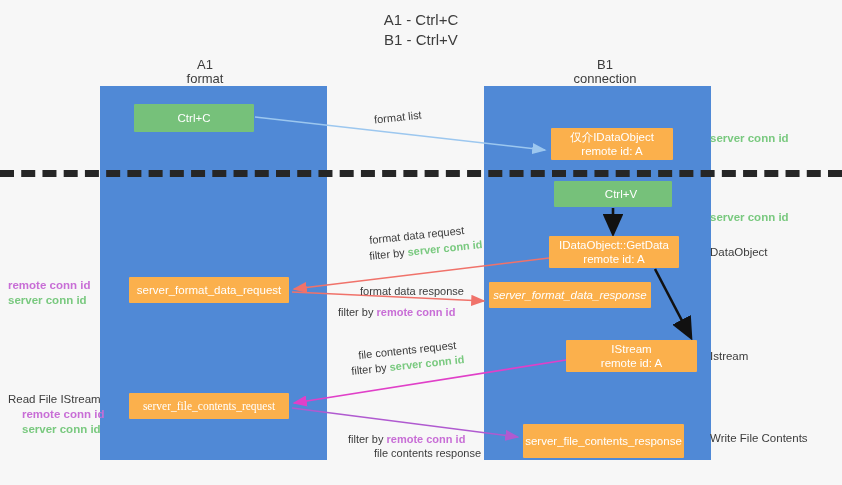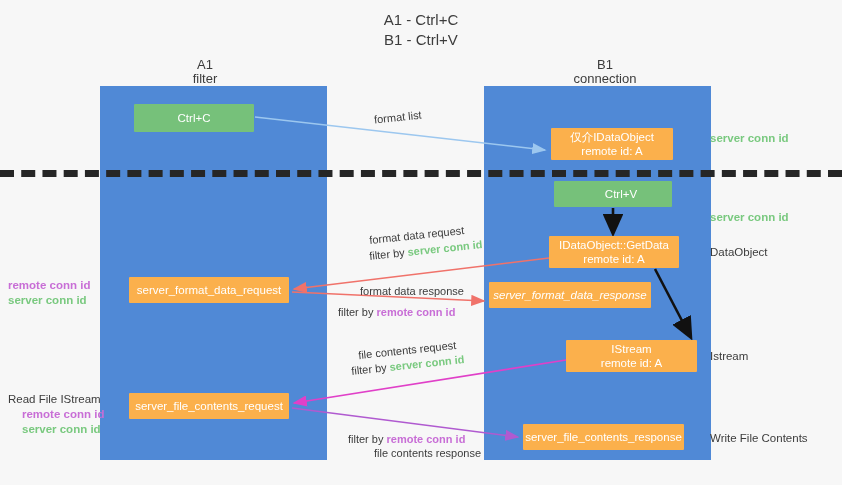--- a/index.html
+++ b/index.html
@@ -73,22 +73,22 @@
   .node.green { background: #76c17a; }
   .node.orange { background: #fbb04c; }
 
   #node-ctrl-c   { left: 134px; top: 104px; width: 120px; height: 28px; }
   #node-dataobj  { left: 551px; top: 128px; width: 122px; height: 32px; }
   #node-ctrl-v   { left: 554px; top: 181px; width: 118px; height: 26px; padding-left: 16px; }
   #node-getdata  { left: 549px; top: 236px; width: 130px; height: 32px; }
   #node-fmt-req  { left: 129px; top: 277px; width: 160px; height: 26px; }
   #node-fmt-res  { left: 489px; top: 282px; width: 162px; height: 26px; font-style: italic; }
   #node-istream  { left: 566px; top: 340px; width: 131px; height: 32px; }
-  #node-file-req { left: 129px; top: 393px; width: 160px; height: 26px; }
-  #node-file-res { left: 523px; top: 424px; width: 161px; height: 26px; }
+  #node-file-req { left: 129px; top: 393px; width: 160px; height: 26px; font-family: Liberation Serif, serif; }
+  #node-file-res { left: 523px; top: 424px; width: 161px; height: 34px; }
 
   .node .line2 { display: block; }
 
   
   .annot {
     font-size: 11.5px;
     line-height: 15px;
   }
   .annot .remote { color: #c86ed6; font-weight: bold; }
   .annot .server { color: #79c97f; font-weight: bold; }
@@ -136,21 +136,21 @@
 
 <div class="canvas">
 
   <div class="abs" id="title-block">
     <div>A1 - Ctrl+C</div>
     <div>B1 - Ctrl+V</div>
   </div>
 
   <div class="abs lane-header" id="lane-header-a1">
     <div>A1</div>
-    <div>filter</div>
+    <div>format</div>
   </div>
   <div class="abs lane-header" id="lane-header-b1">
     <div>B1</div>
     <div>connection</div>
   </div>
 
   <div class="abs lane-band" id="lane-a1"></div>
   <div class="abs lane-band" id="lane-b1"></div>
 
   <svg id="edges" viewBox="0 0 842 485">

